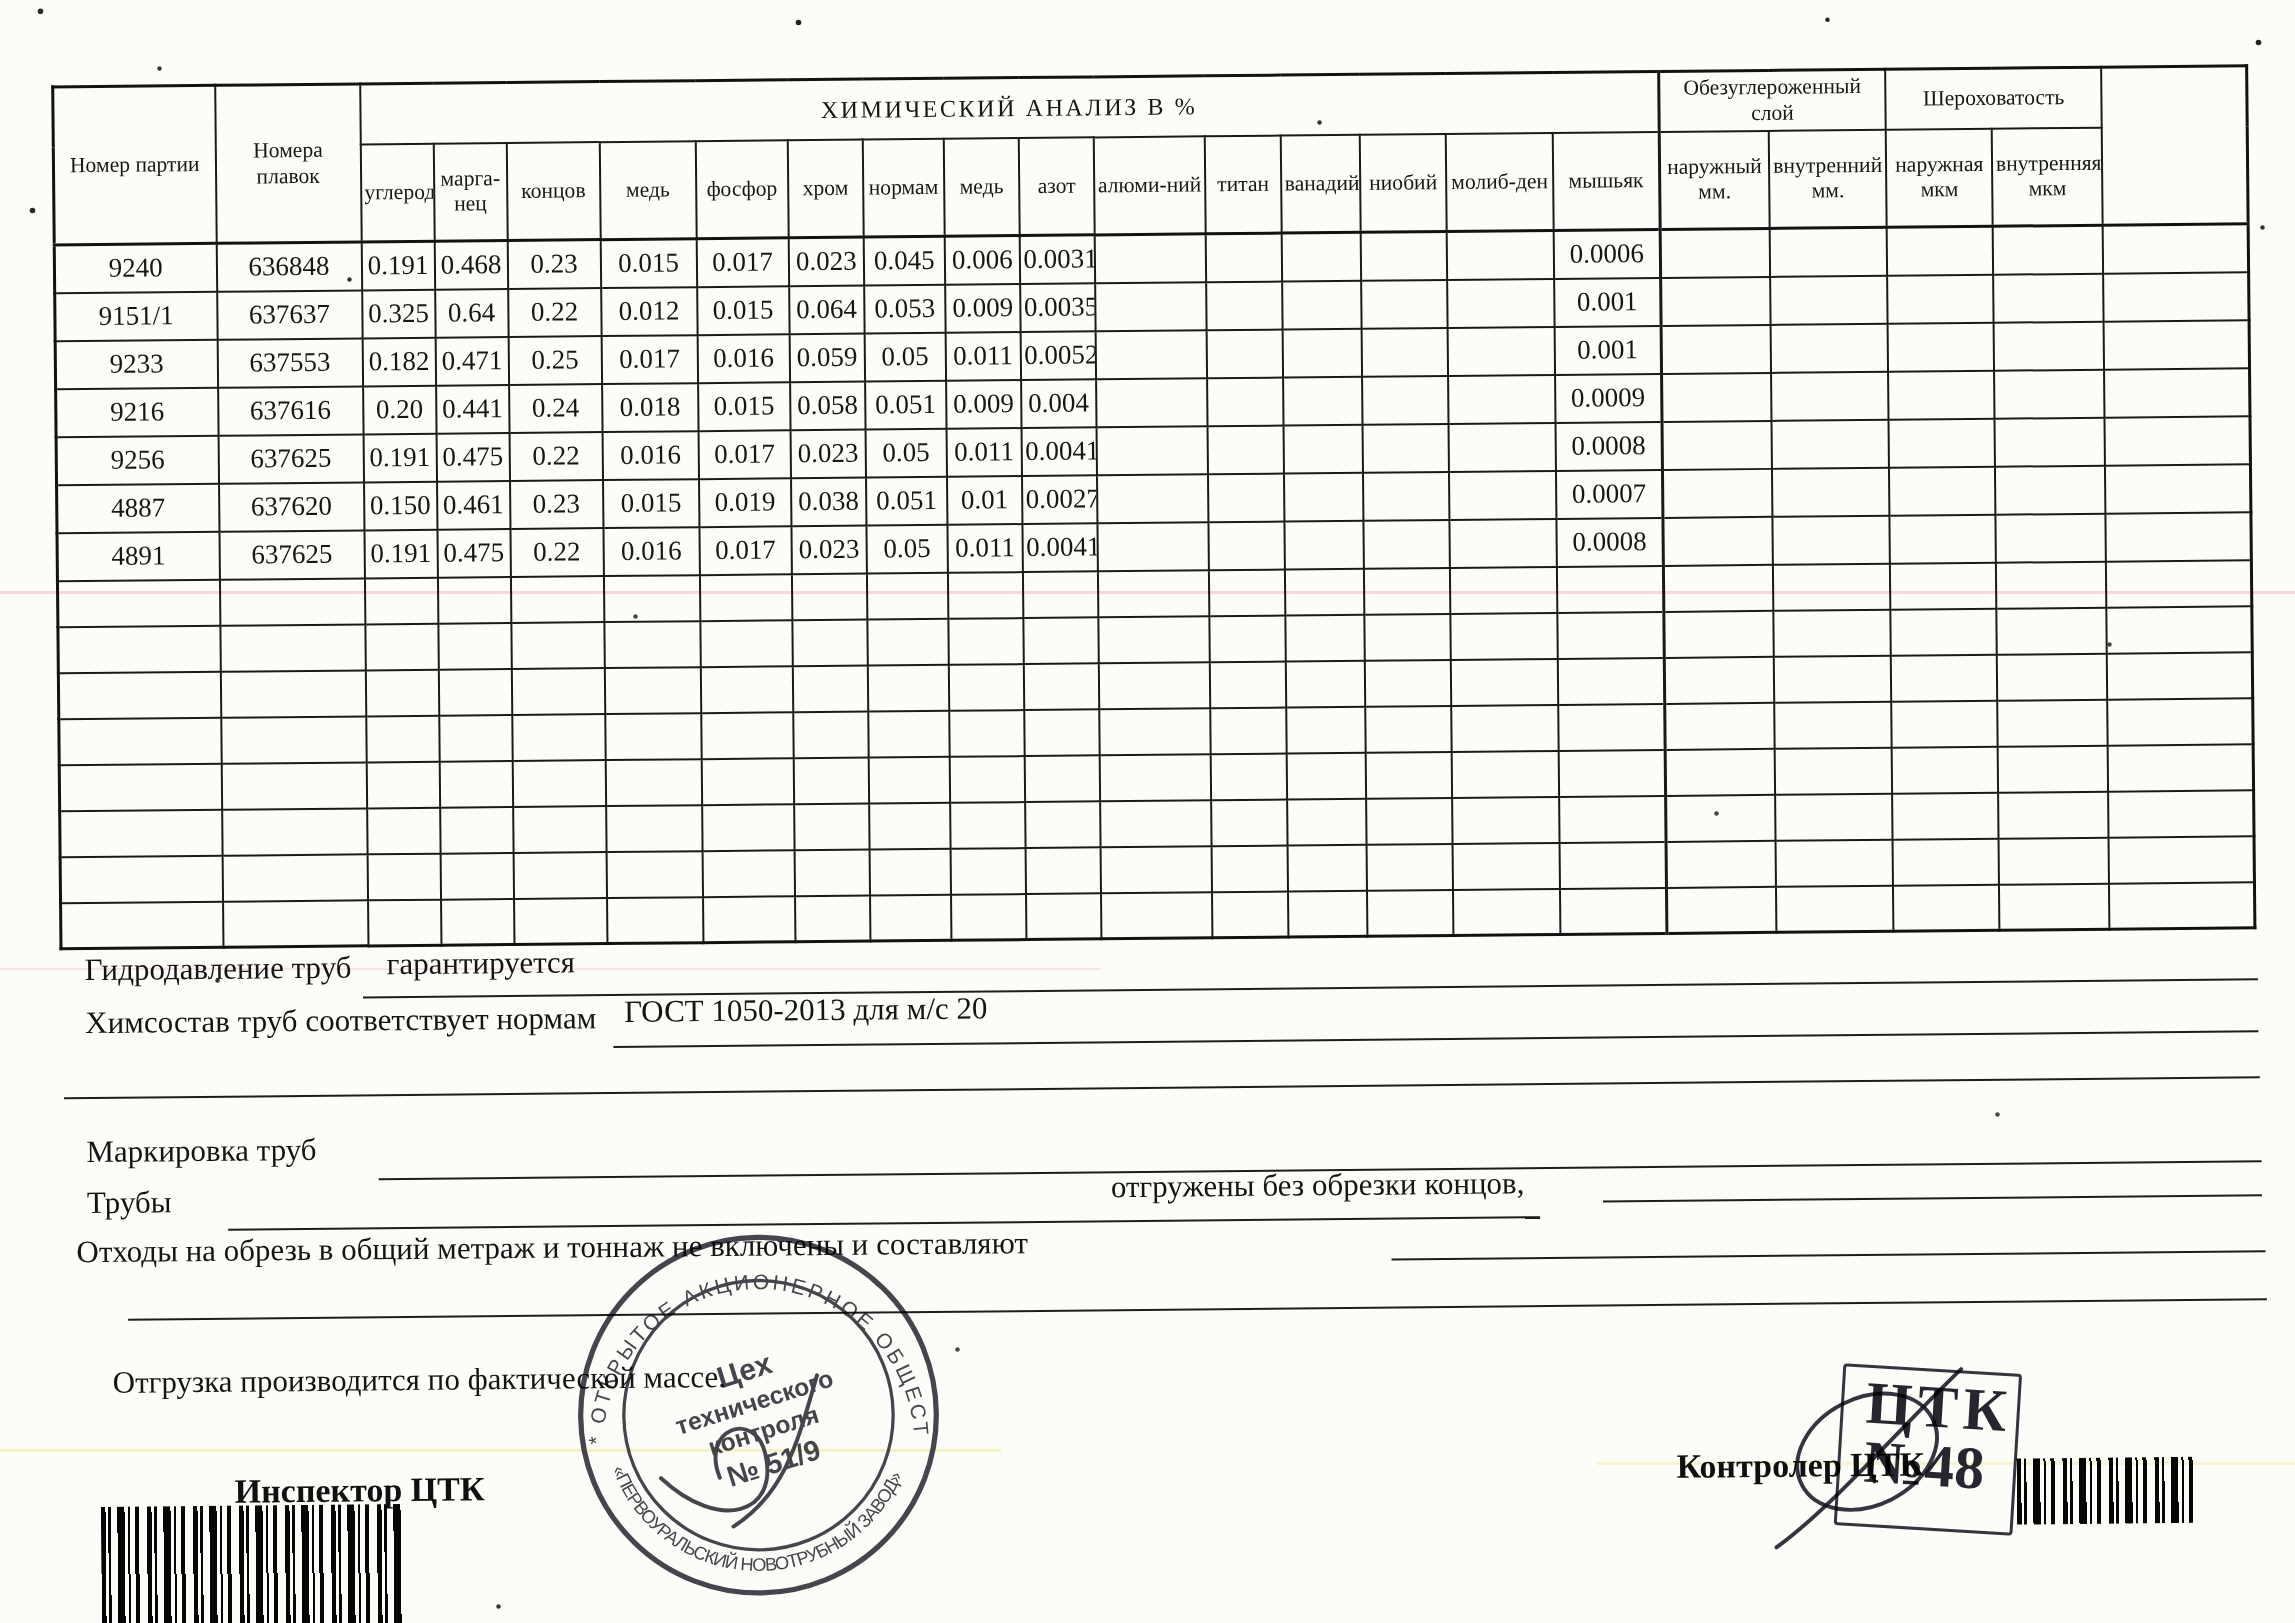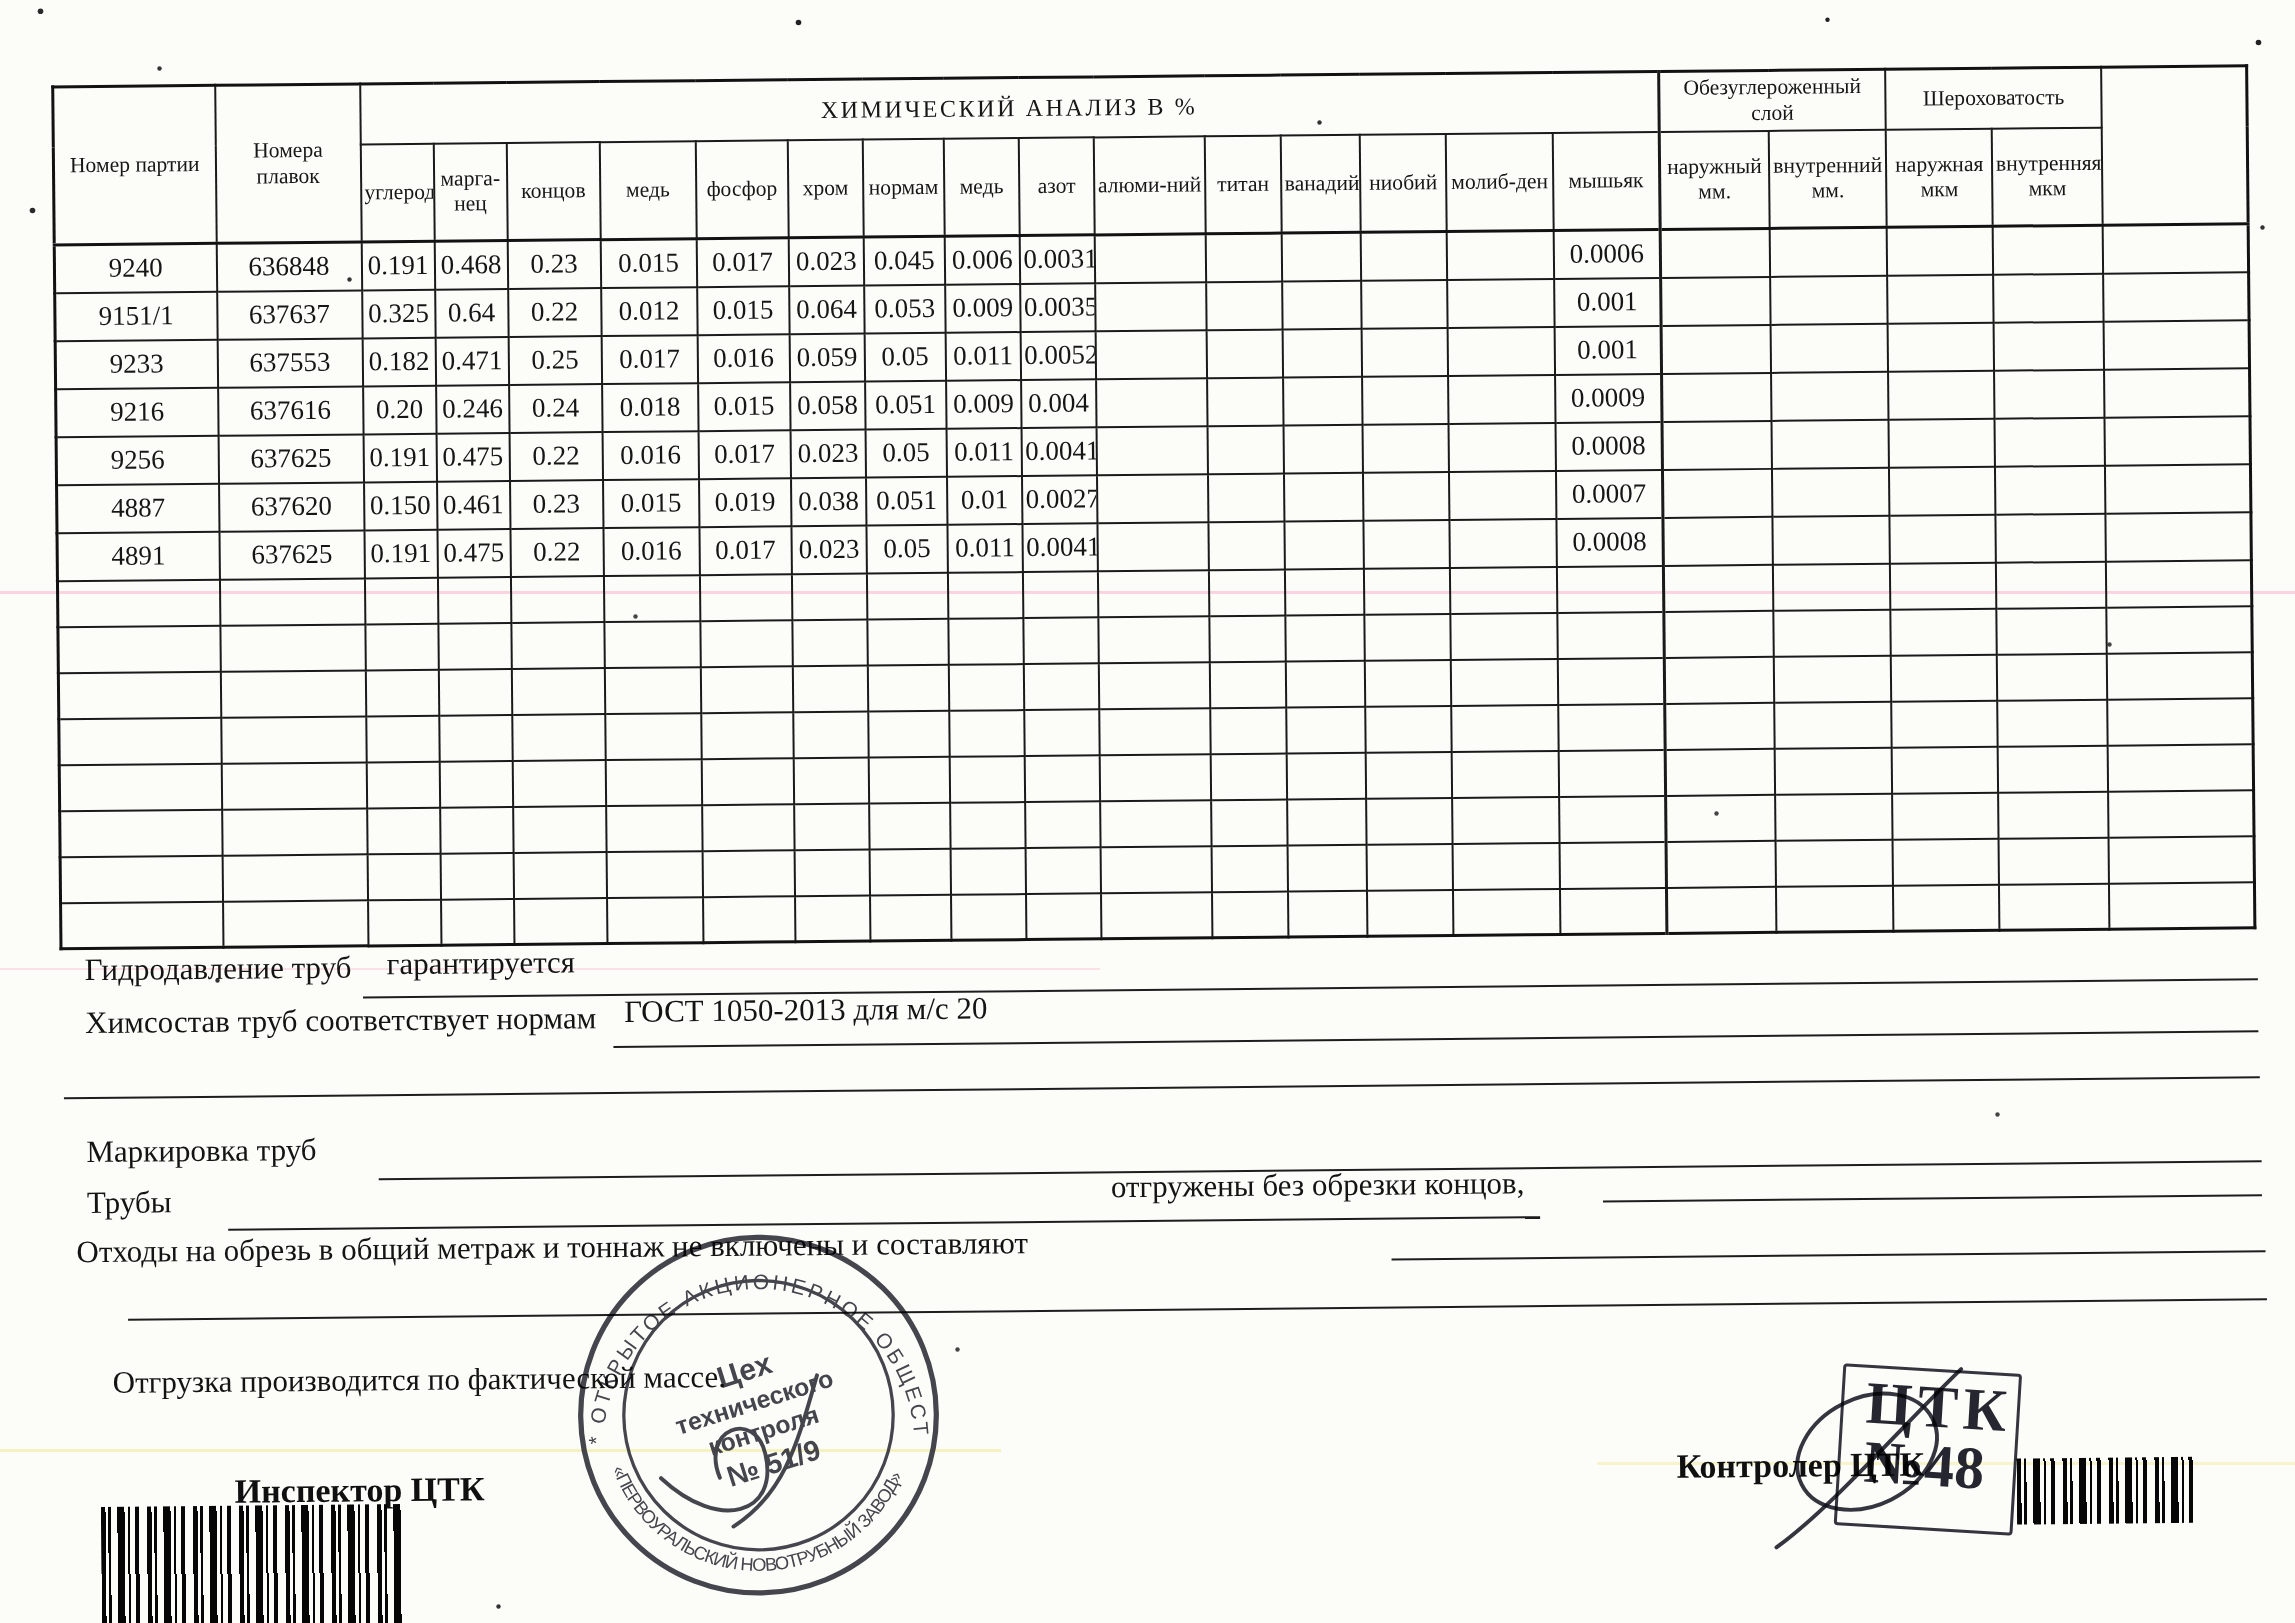--- a/index.html
+++ b/index.html
@@ -206,21 +206,21 @@
           <td class="tl"></td>
           <td></td>
           <td></td>
           <td></td>
           <td></td>
         </tr>
         <tr>
           <td>9216</td>
           <td>637616</td>
           <td>0.20</td>
-          <td>0.246</td>
+          <td>0.441</td>
           <td>0.24</td>
           <td>0.018</td>
           <td>0.015</td>
           <td>0.058</td>
           <td>0.051</td>
           <td>0.009</td>
           <td>0.004</td>
           <td></td>
           <td></td>
           <td></td>

